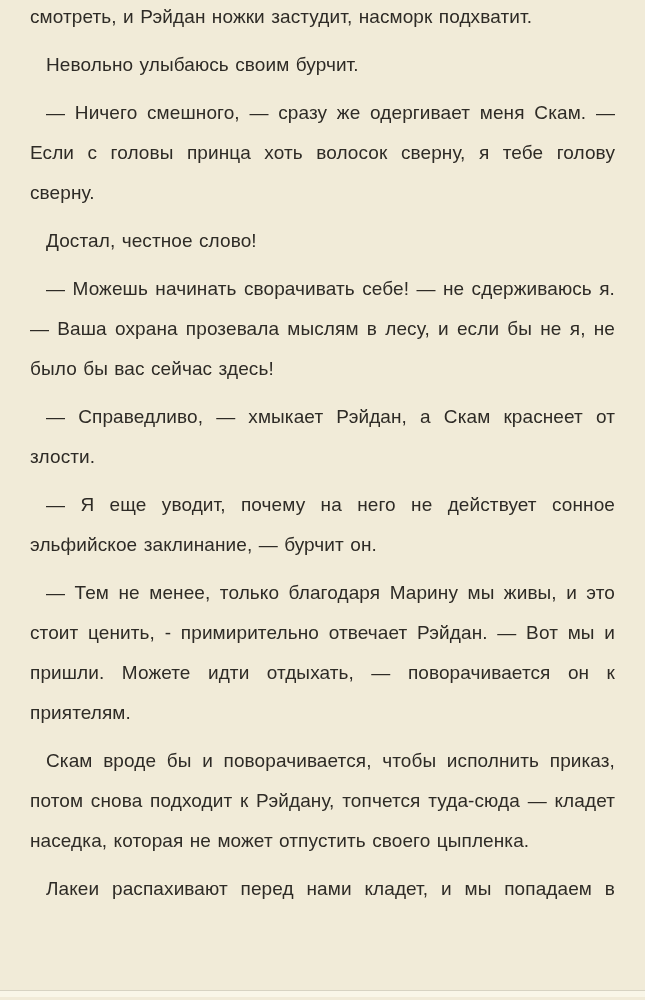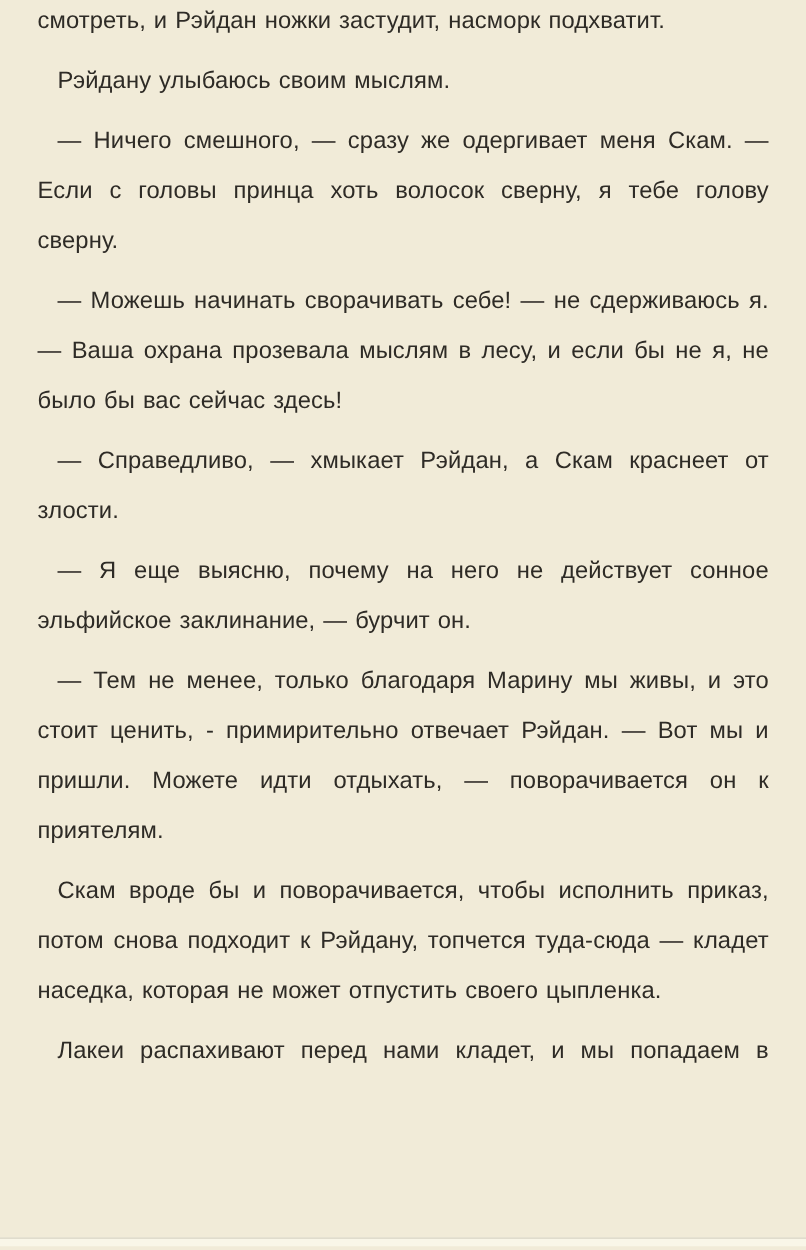--- a/index.html
+++ b/index.html
@@ -47,23 +47,24 @@
     background:var(--strip);
     border-top:1px solid var(--strip-line);
   }
 </style>
 </head>
 <body>
 
 <div class="page">
   <div class="book-text" id="book-text">
       <p class="noindent">смотреть, и Рэйдан ножки застудит, насморк подхватит.</p>
-      <p>Рэйдану улыбаюсь своим мыслям.</p>
+      <p>Невольно улыбаюсь своим бурчит.</p>
       <p>— Ничего смешного, — сразу же одергивает меня Скам. — Если с головы принца хоть волосок сверну, я тебе голову сверну.</p>
+      <p>Достал, честное слово!</p>
       <p>— Можешь начинать сворачивать себе! — не сдерживаюсь я. — Ваша охрана прозевала мыслям в лесу, и если бы не я, не было бы вас сейчас здесь!</p>
       <p>— Справедливо, — хмыкает Рэйдан, а Скам краснеет от злости.</p>
-      <p>— Я еще выясню, почему на него не действует сонное эльфийское заклинание, — бурчит он.</p>
+      <p>— Я еще уводит, почему на него не действует сонное эльфийское заклинание, — бурчит он.</p>
       <p>— Тем не менее, только благодаря Марину мы живы, и это стоит ценить, - примирительно отвечает Рэйдан. — Вот мы и пришли. Можете идти отдыхать, — поворачивается он к приятелям.</p>
       <p>Скам вроде бы и поворачивается, чтобы исполнить приказ, потом снова подходит к Рэйдану, топчется туда-сюда — кладет наседка, которая не может отпустить своего цыпленка.</p>
       <p class="continues">Лакеи распахивают перед нами кладет, и мы попадаем в</p>
     </div>
   <div class="footer-strip"></div>
 </div>
 
 </body></html>

